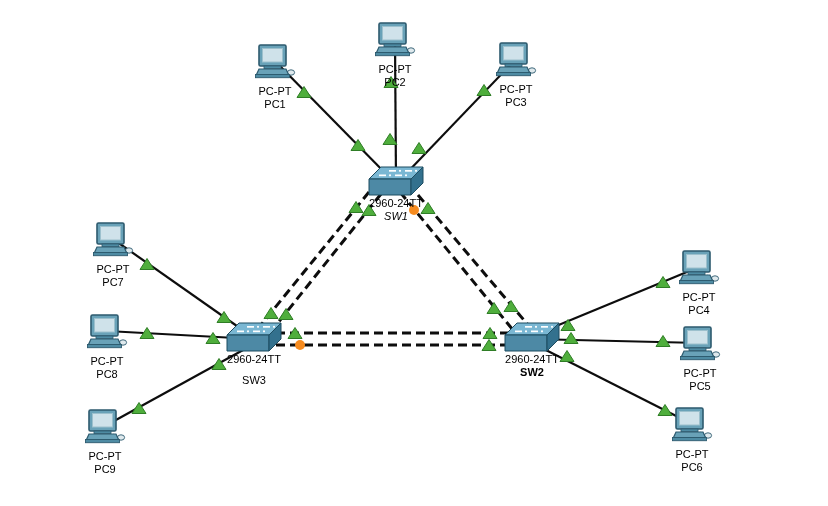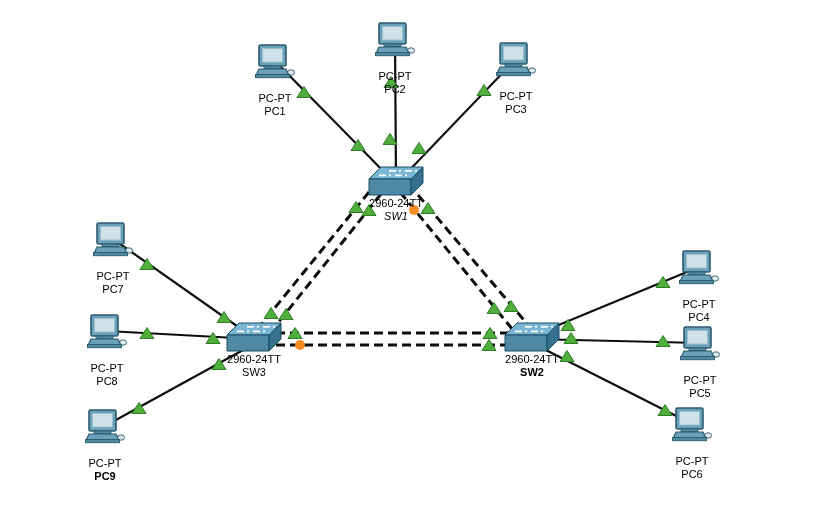--- a/index.html
+++ b/index.html
@@ -2,21 +2,21 @@
 <html><head>
 <meta charset="utf-8">
 <style>
   html,body{margin:0;padding:0;}
   body{font-family:"Liberation Sans",sans-serif;}
   #canvas{position:relative;width:828px;height:506px;background:#ffffff;overflow:hidden;}
   #net-svg{position:absolute;left:0;top:0;}
   .device{position:absolute;width:110px;text-align:center;pointer-events:auto;}
   .device .icon{display:block;margin:0 auto;line-height:0;}
   .device .lbl{font-size:11px;line-height:13px;color:#000;white-space:nowrap;}
-  .device.pc .labels{margin-top:8px;text-align:center;}
+  .device.pc .labels{margin-top:1px;text-align:center;}
   .device.switch .labels{margin-top:-3px;}
 </style>
 </head>
 <body>
 
 <div id="canvas" style="background: rgb(255, 255, 255);">
   <svg id="net-svg" width="828" height="506" viewBox="0 0 828 506">
     <g id="links-layer">
         <line x1="275" y1="61" x2="392" y2="180" stroke="#0d0d0d" stroke-width="2.2"></line>
         <line x1="395" y1="39" x2="396" y2="182" stroke="#0d0d0d" stroke-width="2.2"></line>
@@ -193,21 +193,21 @@
             <rect x="6" y="1" width="27" height="21" rx="1.5" fill="#69a2b8" stroke="#2d5a6e" stroke-width="1.6"></rect>
             <rect x="9.5" y="4.5" width="20" height="13.5" fill="#cfe2ea" stroke="#9cc0cd" stroke-width="1"></rect>
             <rect x="11" y="22" width="17" height="2.6" fill="#4e8ba3" stroke="#2d5a6e" stroke-width="0.8"></rect>
             <ellipse cx="38" cy="28.5" rx="3.6" ry="2.7" fill="#dfe9ed" stroke="#2d5a6e" stroke-width="0.9"></ellipse>
             <path d="M34.5 28 L30 25" stroke="#2d5a6e" stroke-width="0.9" fill="none"></path>
             <polygon points="6,25 33,25 35.5,30.5 3.5,30.5" fill="#69a2b8" stroke="#2d5a6e" stroke-width="1.2"></polygon>
             <rect x="2.5" y="30.5" width="34" height="3.2" fill="#4e8ba3" stroke="#2d5a6e" stroke-width="0.9"></rect>
           </svg></span>
     <div class="labels">
       <div class="lbl model" style="color: rgb(0, 0, 0);">PC-PT</div>
-      <div class="lbl name" style="color: rgb(0, 0, 0); font-weight: bold;">PC9</div>
+      <div class="lbl name" style="color: rgb(0, 0, 0);">PC9</div>
     </div>
   </div>
       <div class="device switch" style="left: 341px; top: 164px;">
     <span class="icon"><svg width="58" height="36" viewBox="0 0 58 36">
             <polygon points="2,15 14,3 56,3 44,15" fill="#7ab7d3" stroke="#1d4c60" stroke-width="1"></polygon>
             <polygon points="2,15 44,15 44,31 2,31" fill="#4d89a5" stroke="#1d4c60" stroke-width="1"></polygon>
             <polygon points="44,15 56,3 56,19 44,31" fill="#33718e" stroke="#1d4c60" stroke-width="1"></polygon>
             <rect x="22" y="6" width="7" height="1.7" fill="#ffffff"></rect>
             <circle cx="33" cy="6.8" r="1.1" fill="#ffffff"></circle>
             <rect x="38" y="6" width="7" height="1.7" fill="#ffffff"></rect>
@@ -250,17 +250,17 @@
             <circle cx="33" cy="6.8" r="1.1" fill="#ffffff"></circle>
             <rect x="38" y="6" width="7" height="1.7" fill="#ffffff"></rect>
             <circle cx="49" cy="6.8" r="1.1" fill="#ffffff"></circle>
             <rect x="12" y="10.5" width="7" height="1.7" fill="#ffffff"></rect>
             <circle cx="23" cy="11.3" r="1.1" fill="#ffffff"></circle>
             <rect x="28" y="10.5" width="7" height="1.7" fill="#ffffff"></rect>
             <circle cx="39" cy="11.3" r="1.1" fill="#ffffff"></circle>
           </svg></span>
     <div class="labels">
       <div class="lbl model" style="color: rgb(0, 0, 0);">2960-24TT</div>
-      <div class="lbl name" style="color: rgb(0, 0, 0);">SW3</div>
+      <div class="lbl name" style="color: rgb(0, 0, 0); margin-top: 8px;">SW3</div>
     </div>
   </div>
     </div>
 </div>
 
 </body></html>

